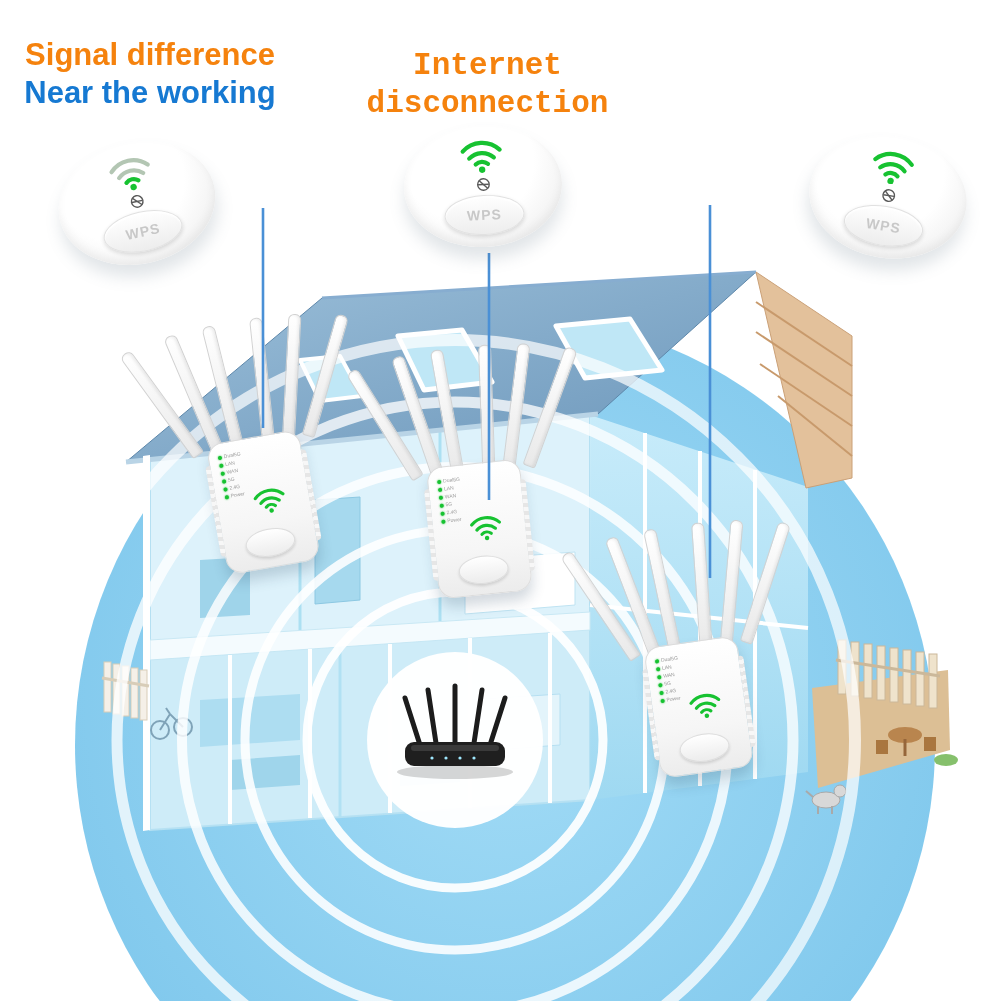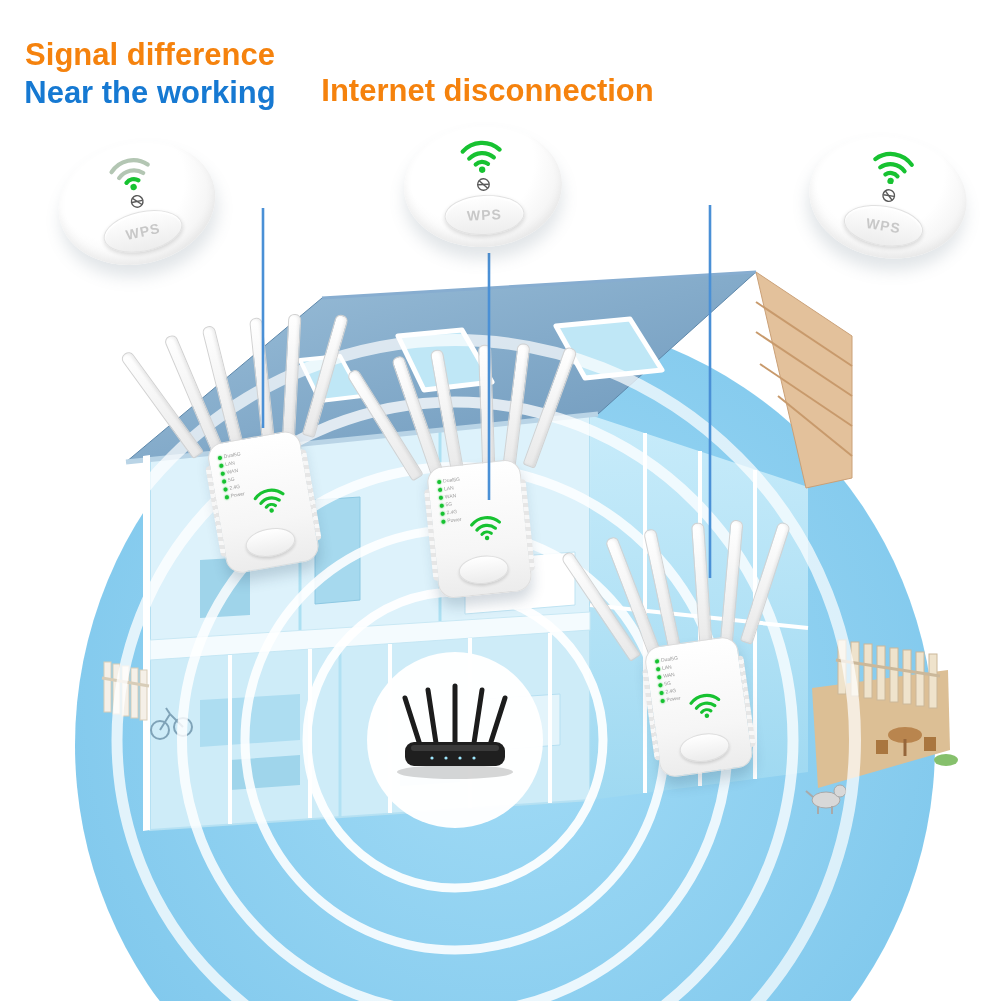--- a/index.html
+++ b/index.html
@@ -5,21 +5,21 @@
   html,body{margin:0;padding:0;background:#ffffff;}
   .stage{position:relative;width:1001px;height:1001px;overflow:hidden;
          font-family:"Liberation Sans",sans-serif;background:#fff;padding-left:16px;}
 
   
   .caption{position:absolute;text-align:center;font-weight:bold;line-height:1.22;z-index:6;}
   .cap-line{display:block;font-size:31px;}
   .cap-orange{color:var(--accent_orange);}
   .cap-blue{color:var(--accent_blue);}
   .caption-left{left:0;top:36px;width:300px;}
-  .caption-mid{left:290px;top:72px;width:395px;}
+  .caption-mid{left:290px;top:47px;width:395px;font-family:Liberation Mono, monospace;}
   .caption-right{left:728px;top:56px;width:272px;font-size:30px;}
   .caption-right .cap-line{font-size:30px;}
 
   
   .top-device{position:absolute;width:158px;height:122px;border-radius:50%;z-index:5;
     background:radial-gradient(ellipse at 42% 30%, #ffffff 50%, #f2f2f2 78%, #e2e2e2 100%);
     box-shadow:0 12px 16px rgba(90,110,130,0.18), inset 0 -5px 10px rgba(0,0,0,0.05);
     display:flex;flex-direction:column;align-items:center;justify-content:center;gap:3px;}
   .wps-btn{width:78px;height:38px;border-radius:50%;
     background:linear-gradient(180deg,#ffffff,#ededed);

